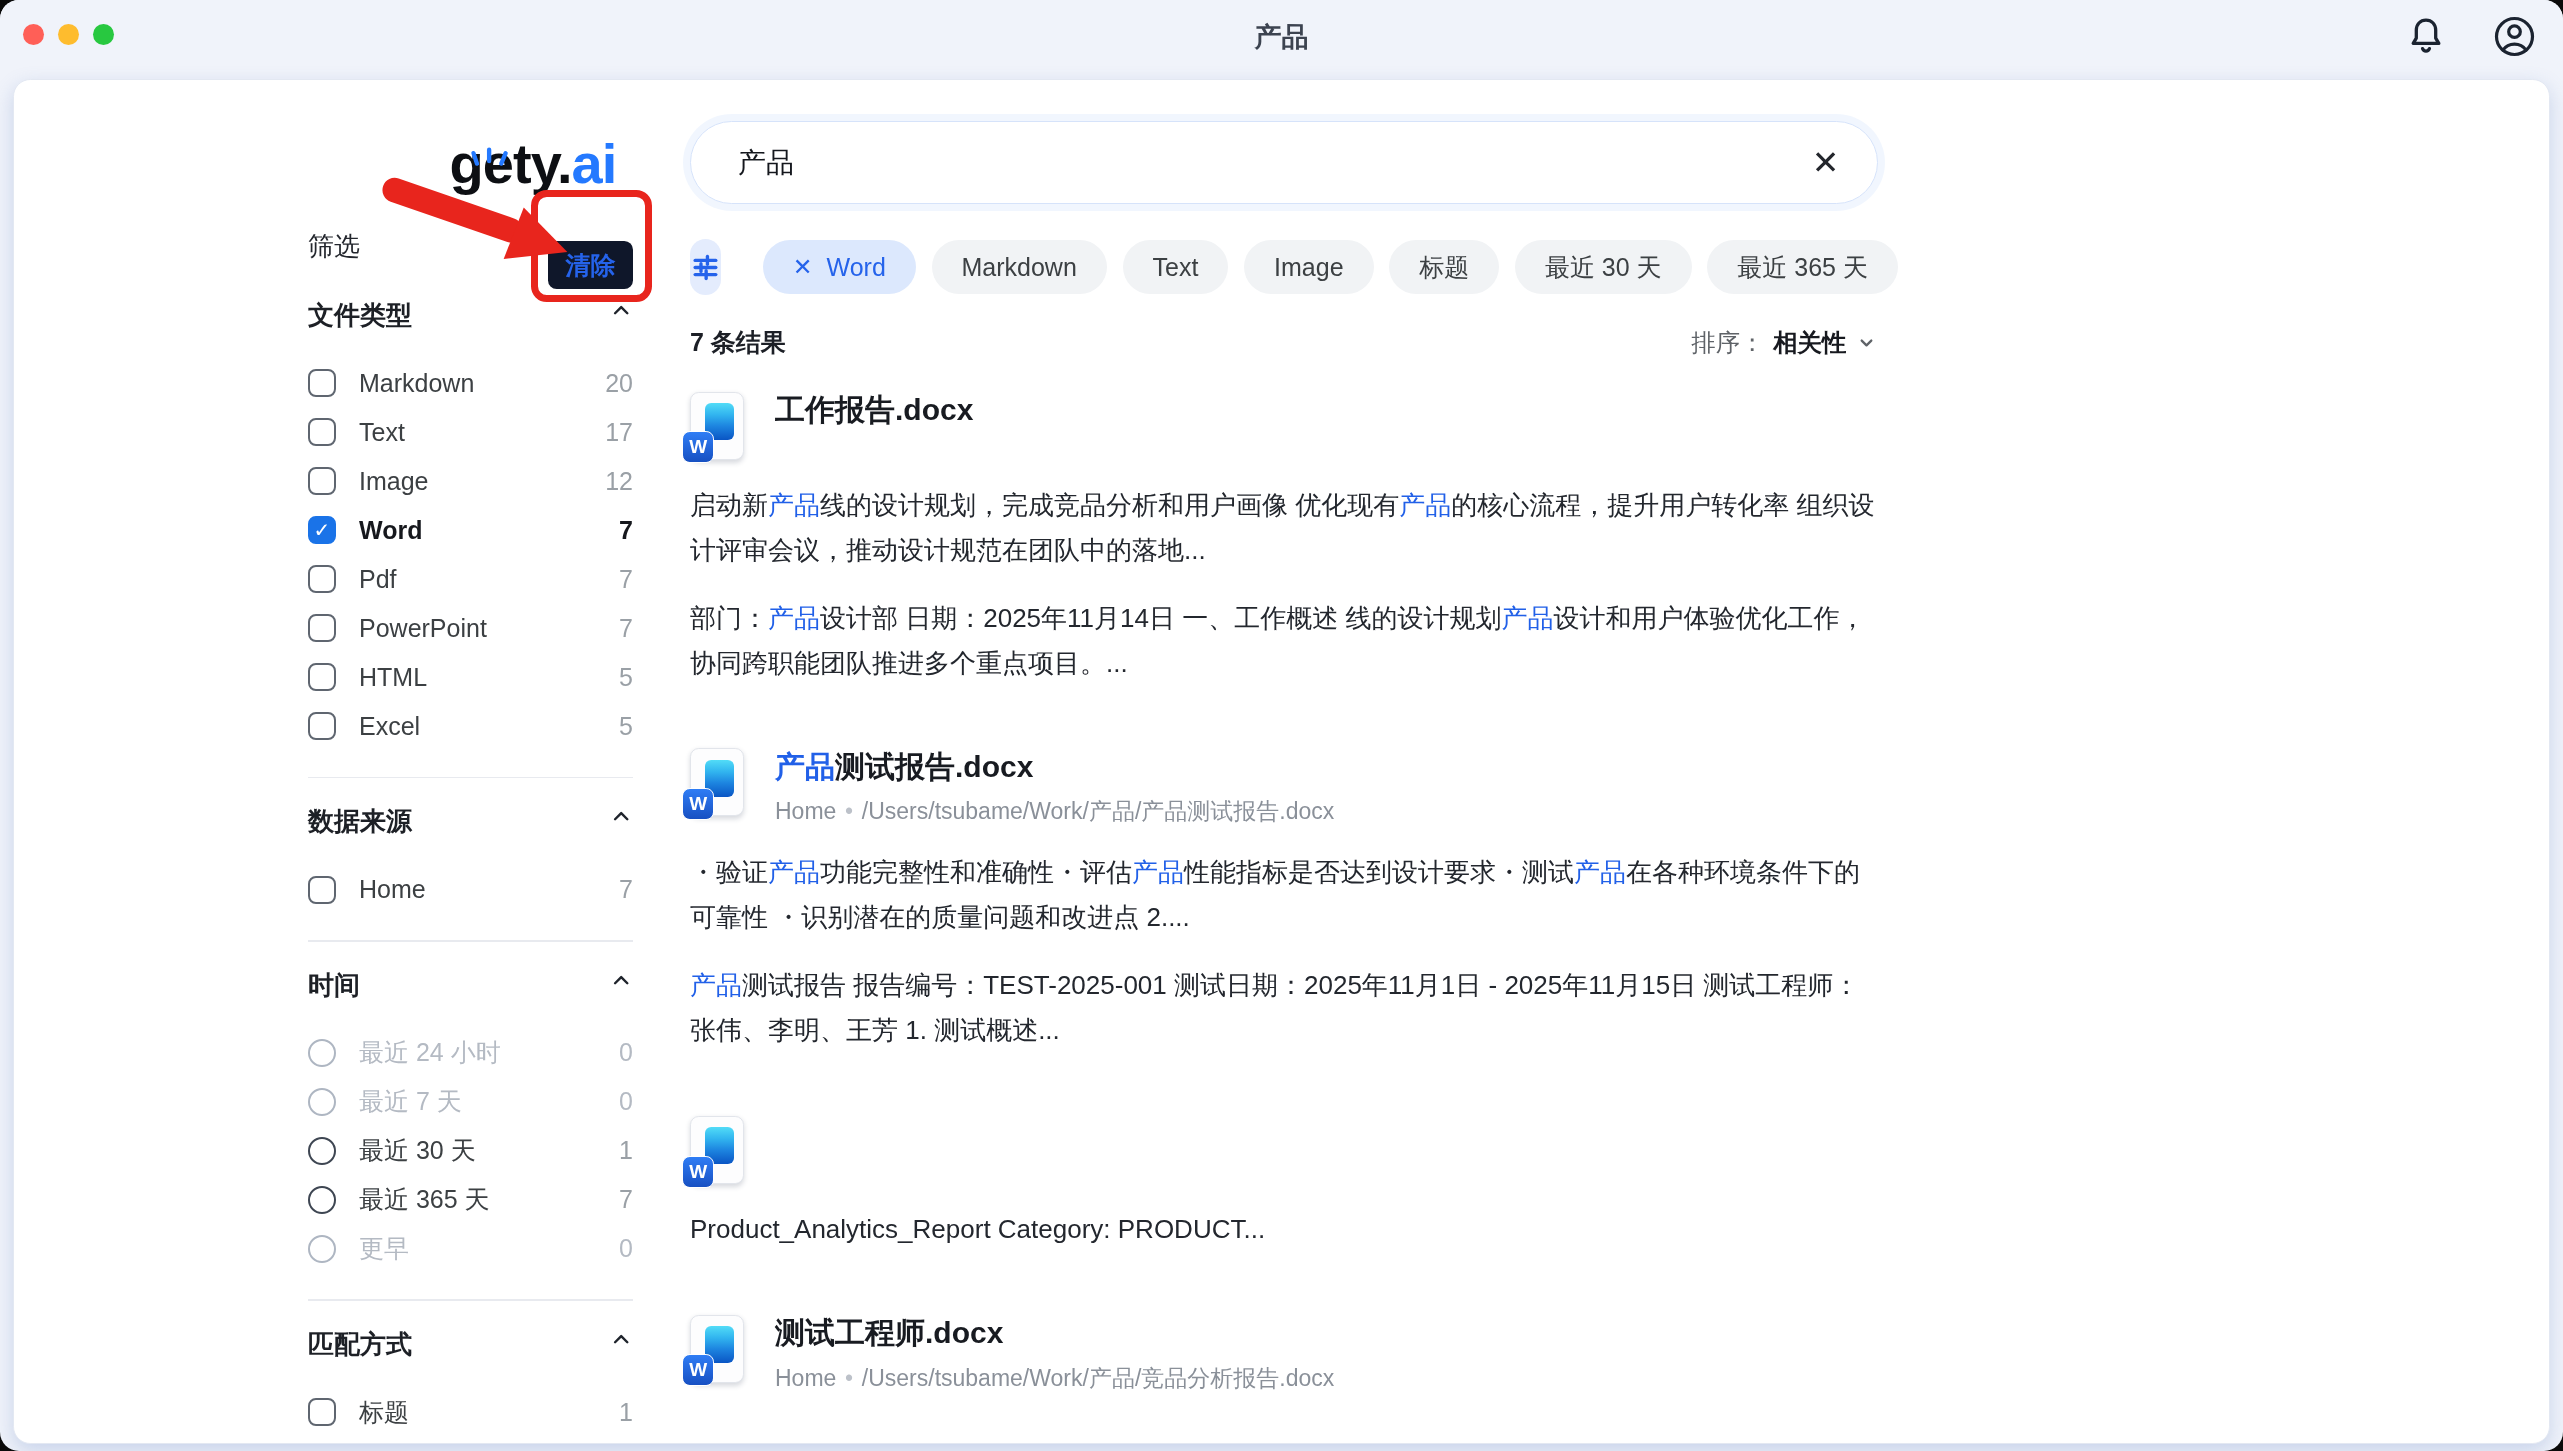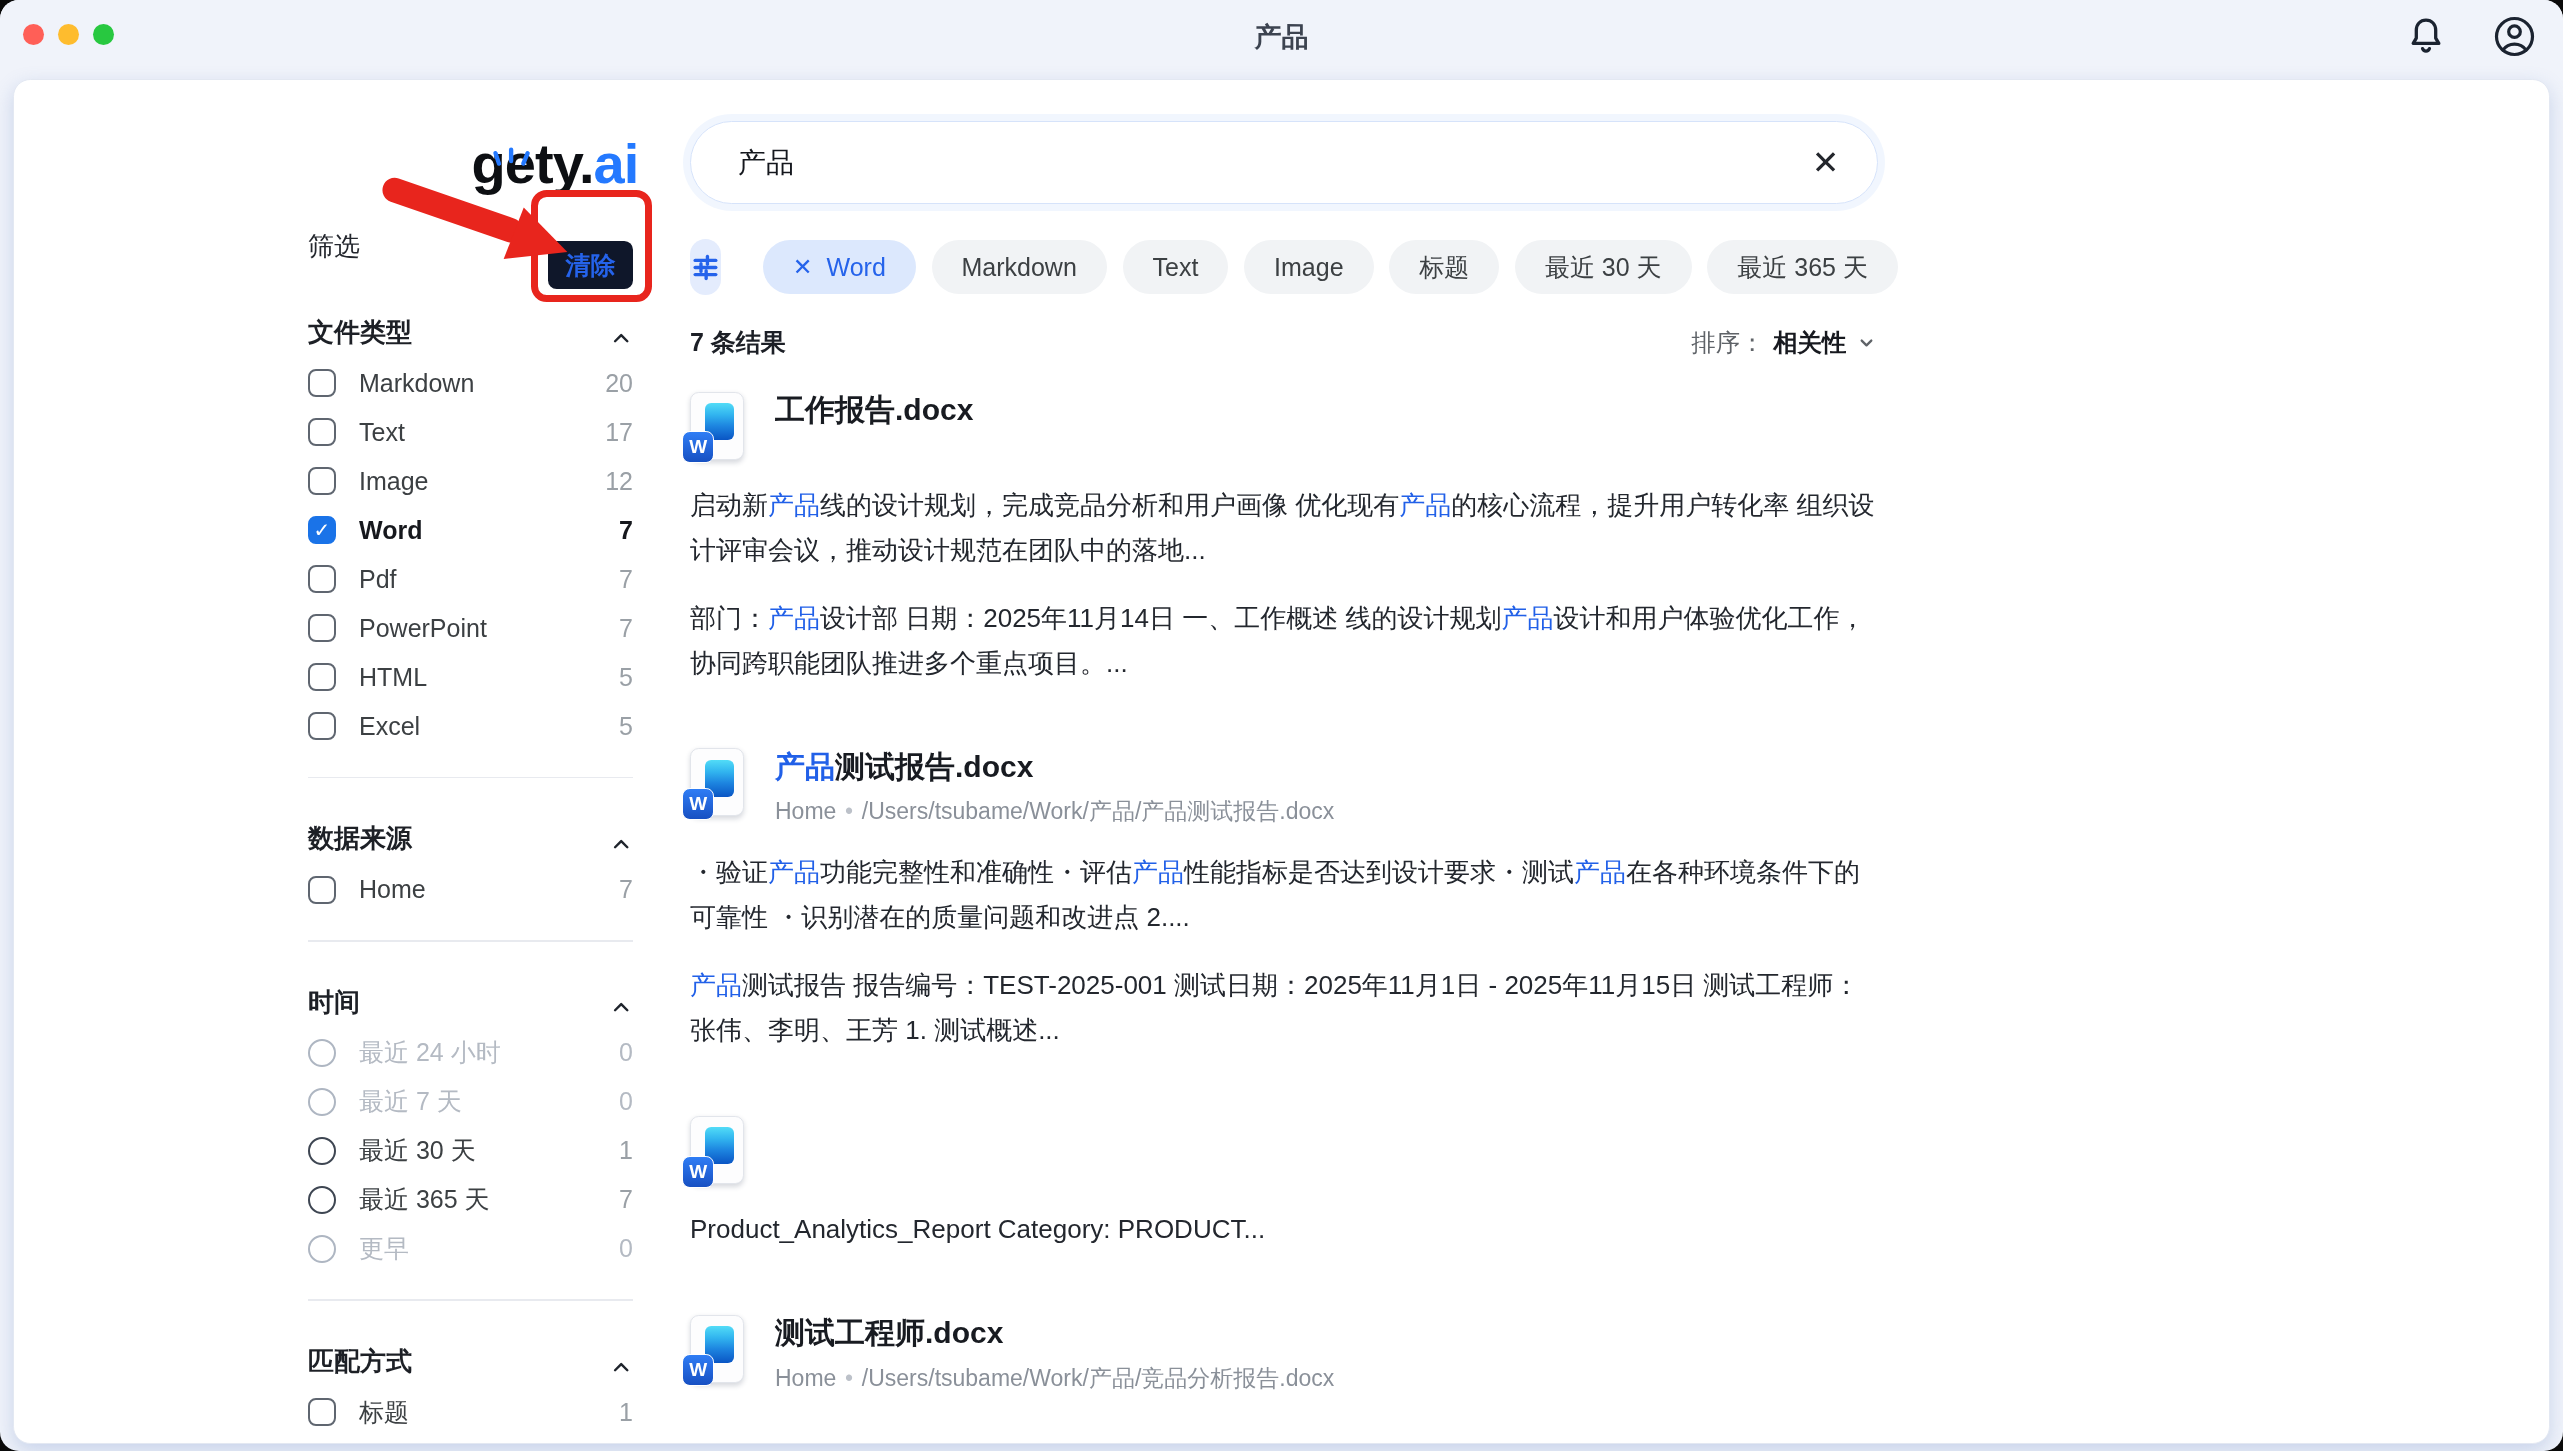--- a/index.html
+++ b/index.html
@@ -15,21 +15,21 @@
   .win-title { position:absolute; left:0; right:0; top:19px; text-align:center;
     font-size:27px; font-weight:700; color:#3c4350; }
   .top-icons { position:absolute; right:26px; top:14px; display:flex; gap:45px; align-items:center; }
   .top-icons svg { display:block; }
 
   
   .card { position:absolute; left:13px; top:79px; width:2537px; height:1365px; background:#ffffff;
     border:0.9px solid #e3e8f2; border-radius:17.4px; box-shadow:0 7px 19px rgba(110,140,200,.30); overflow:hidden; }
 
   
-  .logo { position:absolute; left:375px; top:51px; width:332px; text-align:center;
+  .logo { position:absolute; left:353px; top:51px; width:332px; text-align:center;
     font-size:56px; font-weight:800; letter-spacing:-0.9px; white-space:nowrap; }
   .logo .dark { color:#0d0f13; } .logo .blue { color:#2479ff; }
   .logo .spark { position:absolute; left:103px; top:-14px; }
 
   
   .main-col { position:absolute; left:676px; top:0; width:1197px; }
   .search-wrap { position:relative; margin-top:41px; width:1188px; }
   .search-input { width:100%; height:83px; border-radius:42px; border:1.7px solid #d6e3fa;
     box-shadow:0 0 0 7px rgba(165,198,246,.16); outline:none; font-size:28px; color:#14171d;
     padding:0 96px 0 47px; font-family:inherit; background:#fff; }
@@ -79,21 +79,21 @@
 
   
   .sidebar { position:absolute; left:294px; top:140px; width:325px; }
   .side-head { display:flex; align-items:center; justify-content:space-between; height:52px; }
   .side-title { font-size:26px; color:#23262d; }
   .clear-wrap { position:relative; }
   .clear-btn { border:none; background:#0f172a; color:#2563eb; font-size:25px; font-weight:600;
     padding:7.9px 17.4px; border-radius:8.7px; cursor:pointer; font-family:inherit;margin-top:38px; }
   .anno-box { position:absolute; left:-17.4px; right:-19px; top:-13px; bottom:-13px;
     border:7.9px solid #e8251d; border-radius:15.7px; pointer-events:none; }
-  .sec-head { display:flex; align-items:flex-end; justify-content:space-between; height:52px; margin-top:26px; cursor:pointer; }
+  .sec-head { display:flex; align-items:flex-start; justify-content:space-between; height:52px; margin-top:26px; cursor:pointer; }
   .sec-title { font-size:26px; font-weight:700; color:#1d2026; }
   .sec-items { margin-top:8.7px; }
   .f-row { display:flex; align-items:center; height:49px; gap:23px; cursor:pointer; }
   .ctl { width:28px; height:28px; flex:0 0 auto; }
   .ctl.checkbox { border:2.6px solid #5f6670; border-radius:7.9px; }
   .ctl.radio { border:2.6px solid #3e4document652; border-radius:50%; }
   .ctl.radio { border:2.6px solid #3e4652; border-radius:50%; }
   .ctl.checked { background:#1a73e8; border-color:#1a73e8; color:#fff; font-size:20px; font-weight:700;
     display:flex; align-items:center; justify-content:center; line-height:1; }
   .item-label { flex:1; font-size:25px; color:#3c4043; }

